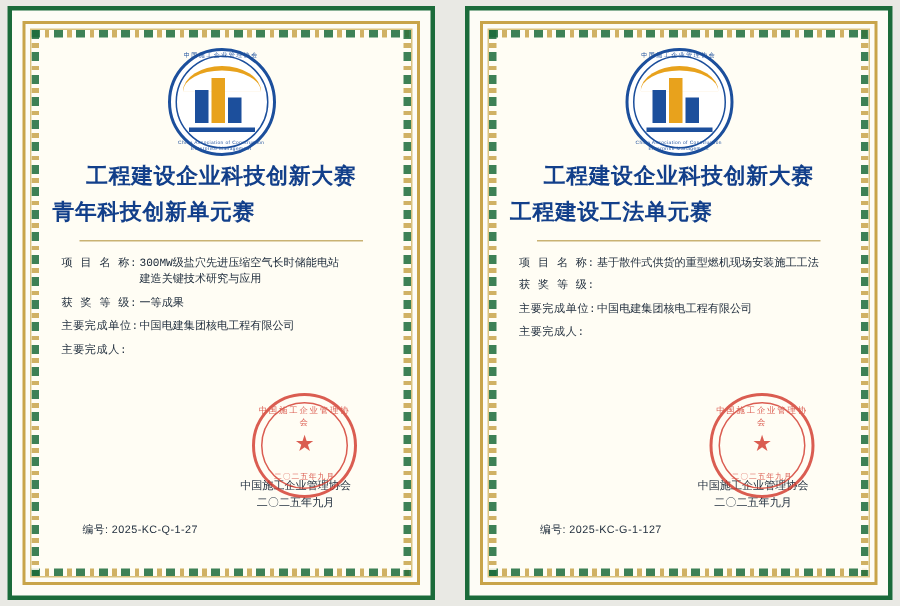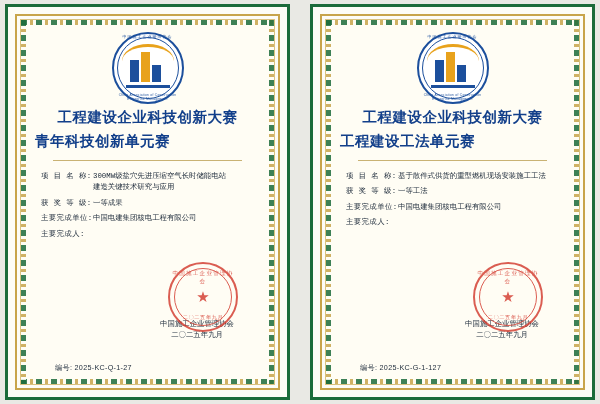--- a/index.html
+++ b/index.html
@@ -173,21 +173,21 @@
     right:26px;
     bottom:36px;
     text-align:center;
     font-size:7.4px;
     color:#23303f;
     line-height:1.5;
   }
   .code{
     position:absolute;
     left:20px;
-    bottom:3px;
+    bottom:18px;
     font-size:7.2px;
     color:#23303f;
     letter-spacing:.3px;
   }
 </style>
 </head>
 <body>
 
 <div class="sheet">
 
@@ -285,21 +285,20 @@
         <div class="title2">工程建设工法单元赛</div>
         <div class="rule"></div>
 
         <div class="fields">
           <div class="row">
             <div class="lab">项 目 名 称:</div>
             <div class="val">基于散件式供货的重型燃机现场安装施工工法</div>
           </div>
           <div class="row">
             <div class="lab">获 奖 等 级:</div>
-            <div class="val">一等工法</div>
           </div>
           <div class="row">
             <div class="lab">主要完成单位:</div>
             <div class="val">中国电建集团核电工程有限公司</div>
           </div>
           <div class="row">
             <div class="lab">主要完成人:</div>
           </div>
         </div>
 

